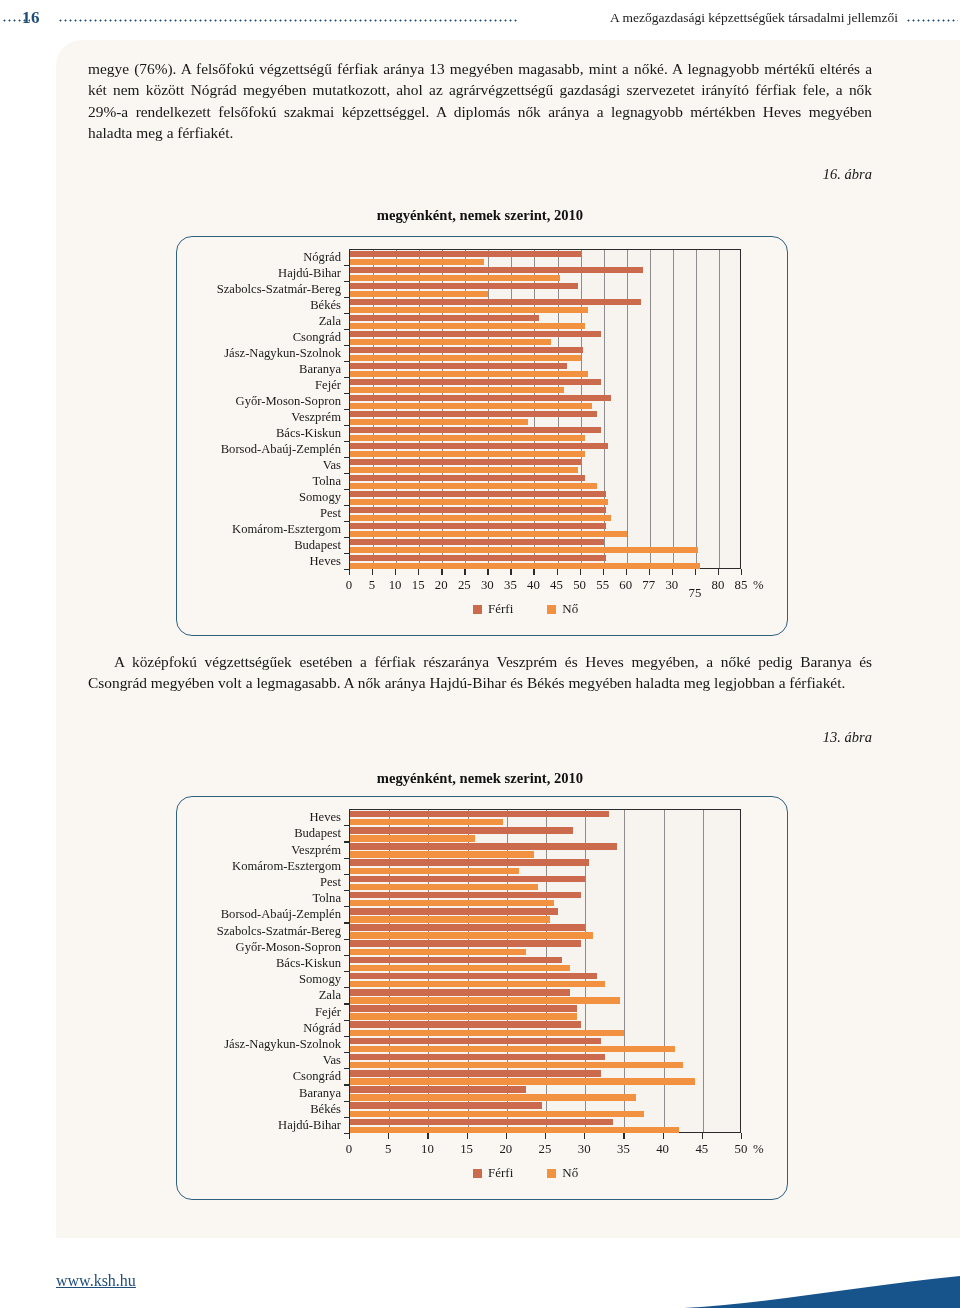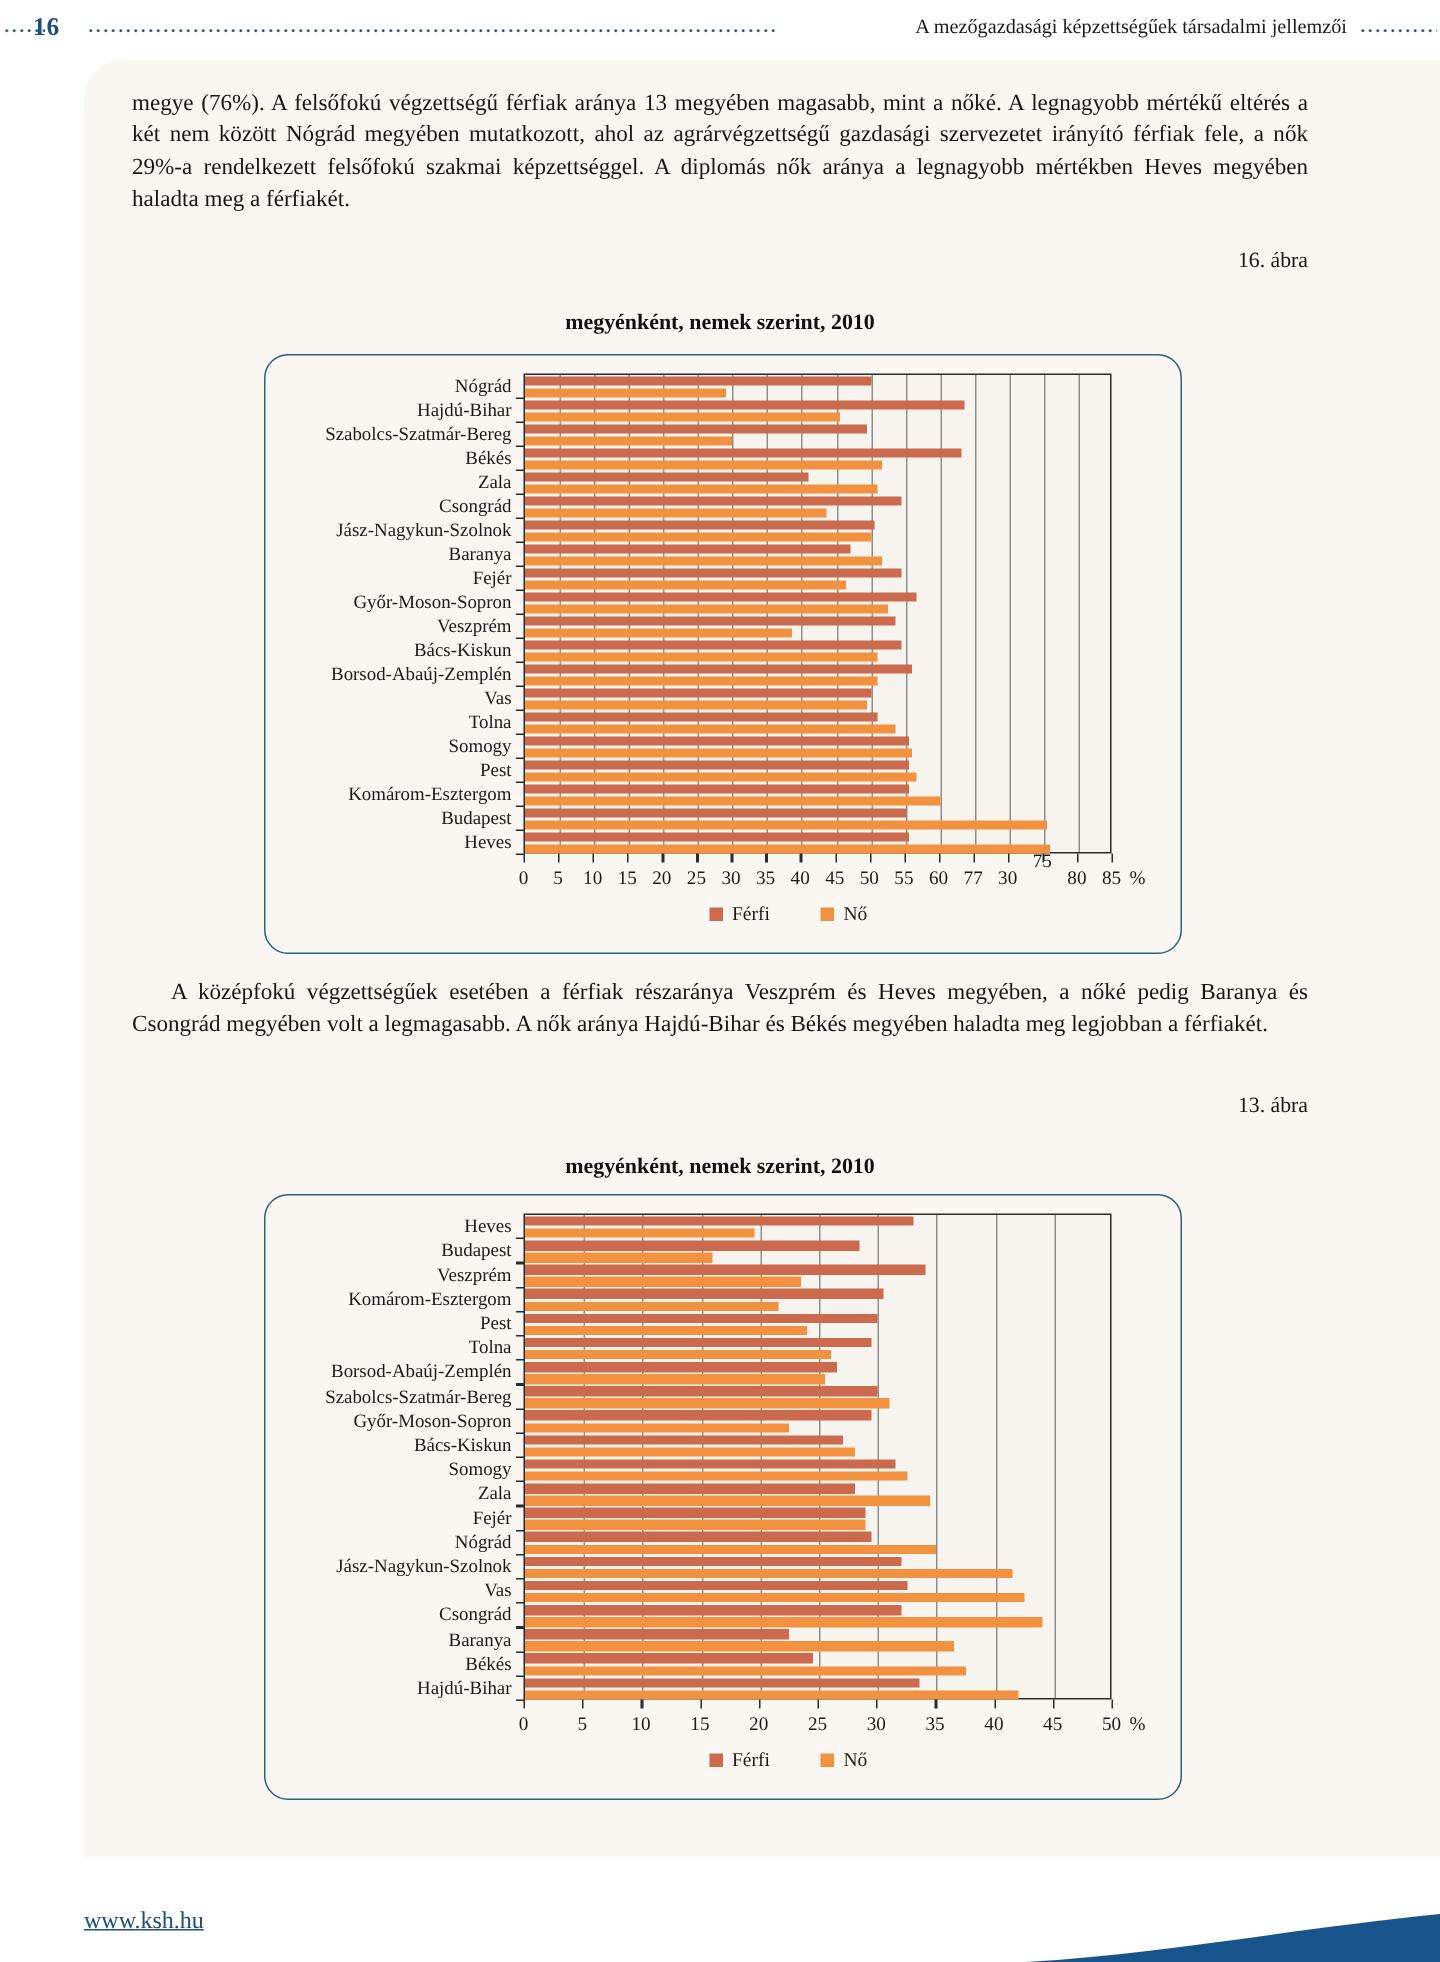--- a/index.html
+++ b/index.html
@@ -50,21 +50,21 @@
     text-align:justify;
     color:#161616;
     hyphens:none;
   }
   .para.p1 { left:88px; top:58px; width:784px; }
   .para.p2 { left:88px; top:651px; width:784px; text-indent:26px;}
 
   
   .fignum {
     position:absolute; right:88px;
-    font-size:14.5px; color:#161616;
+    font-size:14.5px; color:#161616;font-style:italic;
   }
   .figtitle {
     position:absolute; left:88px; width:784px;
     text-align:center; font-weight:bold;
     font-size:14.6px; line-height:20px; color:#111;
   }
 
   
   .chartbox {
     position:absolute;
@@ -269,21 +269,21 @@
       <div class="xlab" style="left: 402.588px; top: 342px;">50</div>
       <div class="xtick" style="left: 425.647px; top: 332px;"></div>
       <div class="xlab" style="left: 425.647px; top: 342px;">55</div>
       <div class="xtick" style="left: 448.706px; top: 332px;"></div>
       <div class="xlab" style="left: 448.706px; top: 342px;">60</div>
       <div class="xtick" style="left: 471.765px; top: 332px;"></div>
       <div class="xlab" style="left: 471.765px; top: 342px;">77</div>
       <div class="xtick" style="left: 494.824px; top: 332px;"></div>
       <div class="xlab" style="left: 494.824px; top: 342px;">30</div>
       <div class="xtick" style="left: 517.882px; top: 332px;"></div>
-      <div class="xlab" style="left: 517.882px; top: 331px;">75</div>
+      <div class="xlab" style="left: 517.882px; top: 350px;">75</div>
       <div class="xtick" style="left: 540.941px; top: 332px;"></div>
       <div class="xlab" style="left: 540.941px; top: 342px; text-align: right;">80</div>
       <div class="xtick" style="left: 564px; top: 332px;"></div>
       <div class="xlab" style="left: 564px; top: 342px;">85</div>
       <div class="xunit" style="left: 576px; top: 342px;">%</div>
     </div>
   <div class="legend" id="legend16" style="left: 296px; top: 364px;">
     <div class="lg-item">
       <span class="swatch m"></span>
       <span>Férfi</span>

